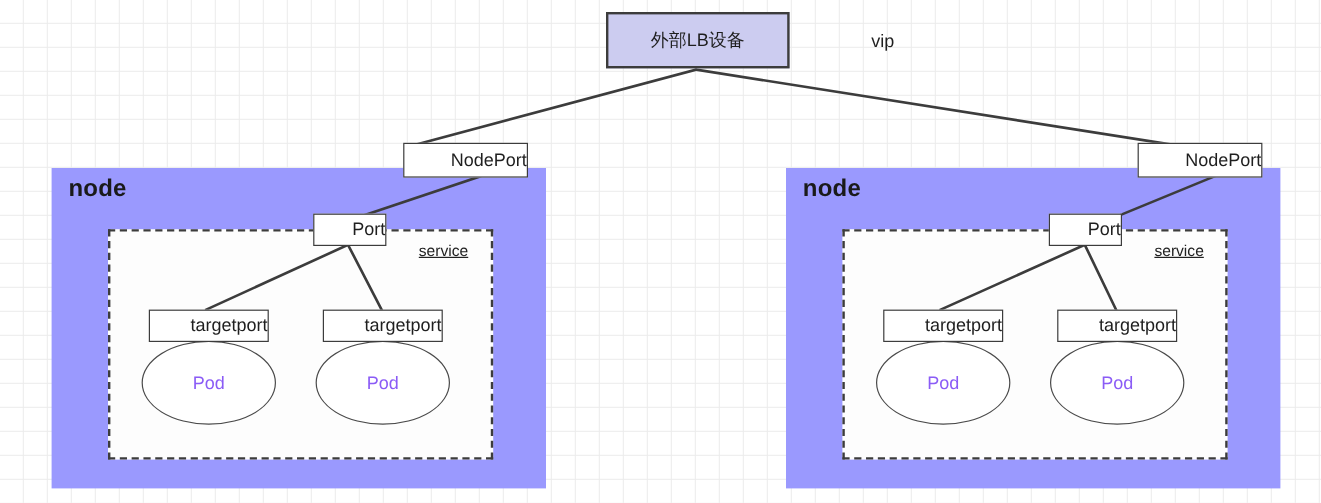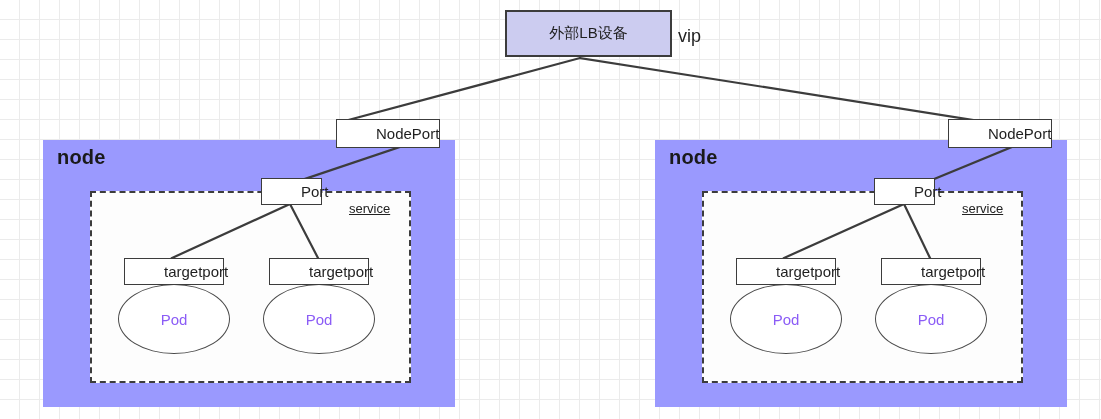--- a/index.html
+++ b/index.html
@@ -58,43 +58,44 @@
     white-space: nowrap;
     text-decoration: underline;
   }
   .plain-box {
     position: absolute;
     background-color: #ffffff;
     border: 1.6px solid #3c3c3c;
     box-sizing: border-box;
     display: flex;
     align-items: center;
-    justify-content: flex-start;
+    justify-content: flex-end;
     font-size: 15px;
     color: #1f1f1f;
     white-space: nowrap;
     padding-left: 39px;
   }
   .lb-box {
     position: absolute;
     background-color: #ccccf0;
     border: 2.2px solid #3c3c3c;
     box-sizing: border-box;
     display: flex;
     align-items: center;
     justify-content: center;
     font-size: 15px;
     color: #1f1f1f;
     white-space: nowrap;
   }
   .vip-label {
     position: absolute;
-    font-size: 18px;
+    font-size: 15px;
     color: #1f1f1f;
     white-space: nowrap;
+    margin-left: 48px;
   }
   .pod-ellipse {
     position: absolute;
     background-color: #ffffff;
     border: 1.6px solid #4a4a4a;
     border-radius: 50%;
     box-sizing: border-box;
     display: flex;
     align-items: center;
     justify-content: center;
@@ -171,19 +172,19 @@
     <span>Port</span>
   </div>
 
   <div class="plain-box" style="left:336px; top:119px; width:104px; height:29px;">
     <span>NodePort</span>
   </div>
   <div class="plain-box" style="left:948px; top:119px; width:104px; height:29px;">
     <span>NodePort</span>
   </div>
 
-  <div class="lb-box" style="left:505px; top:10px; width:167px; height:47px;">
+  <div class="lb-box" style="left:505px; top:10px; width:153px; height:47px;">
     <span>外部LB设备</span>
   </div>
 
   <div class="vip-label" style="left:678px; top:26px;">vip</div>
 
 </div>
 
 </body></html>

